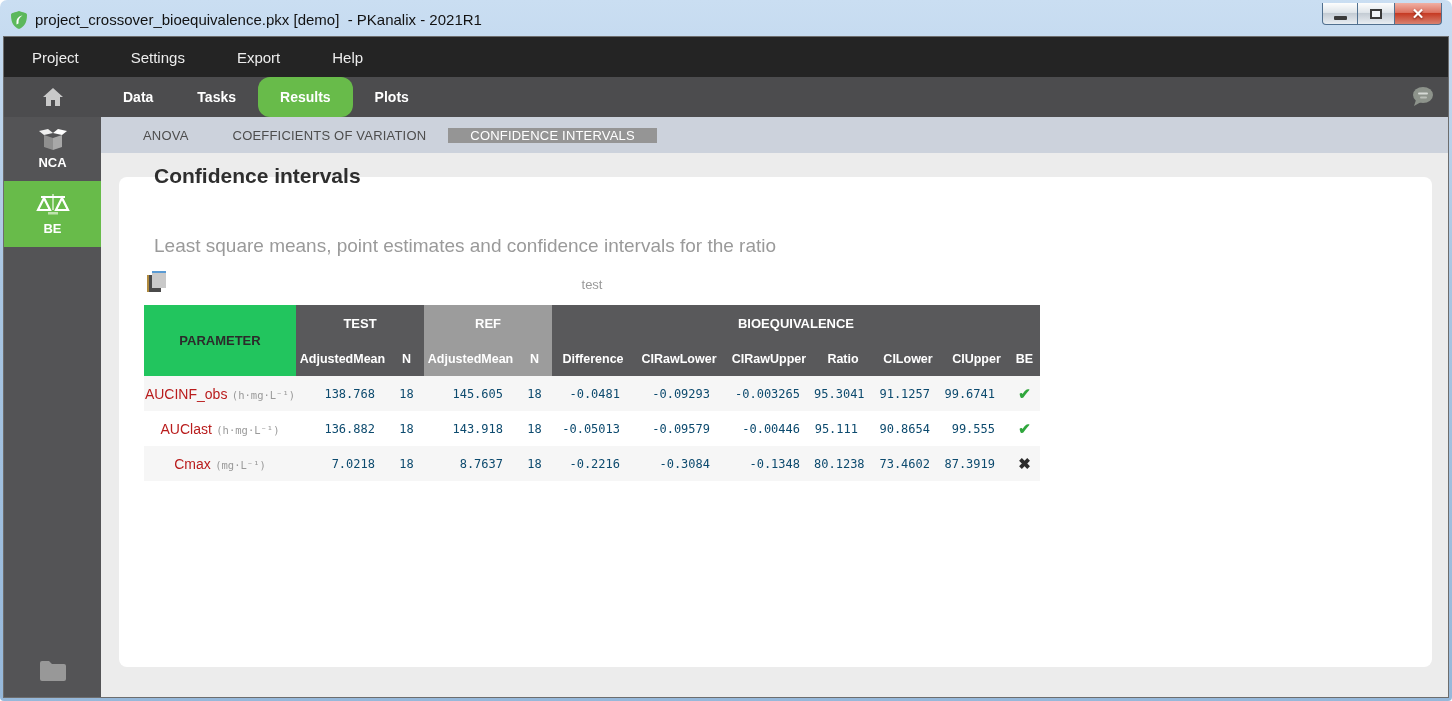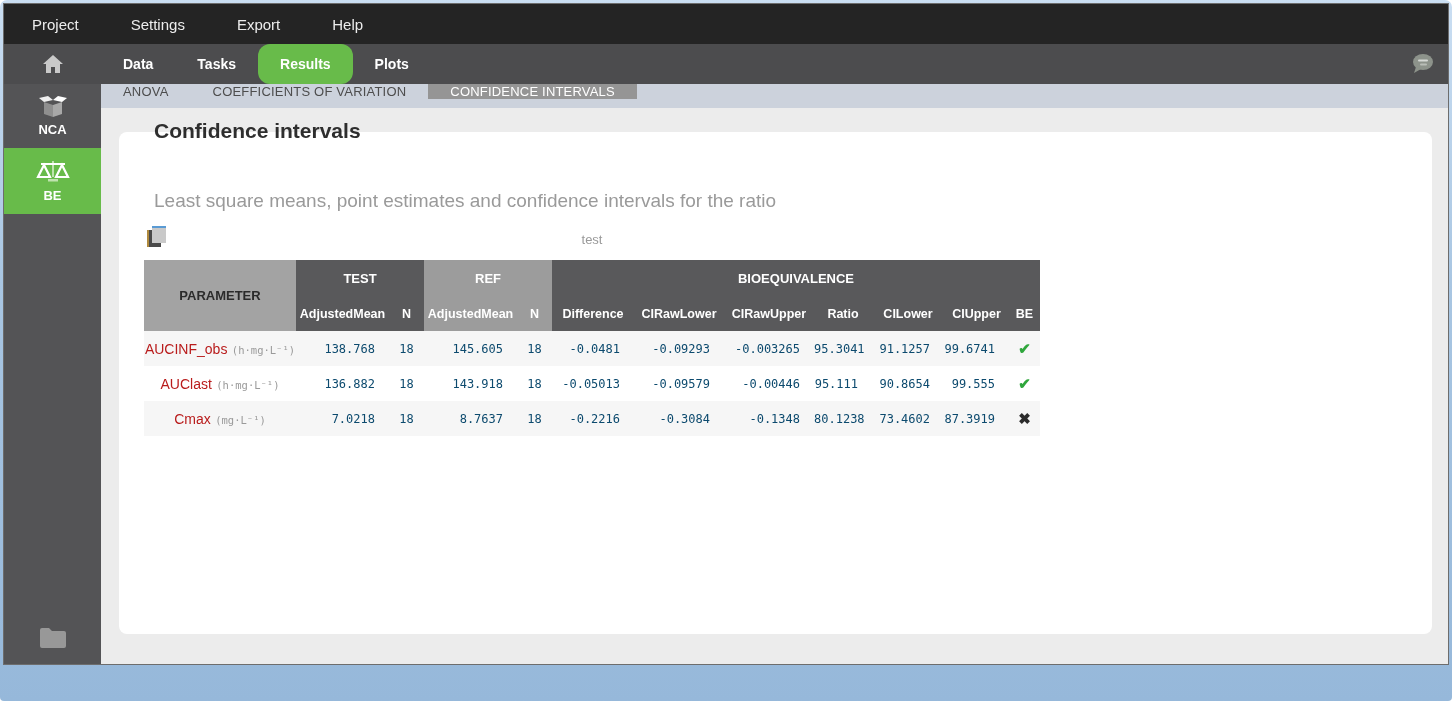--- a/index.html
+++ b/index.html
@@ -34,58 +34,76 @@
   .chat-cell { position:absolute; right:14px; top:0; height:40px; display:flex; align-items:center; }
 
   
   .body { flex:1; display:flex; min-height:0; }
   .sidebar { width:97px; background:#545456; flex:none; display:flex; flex-direction:column; position:relative; }
   .side-item { height:64px; display:flex; flex-direction:column; align-items:center; justify-content:center; gap:4px; color:#fff; font-size:13px; font-weight:600; }
   .side-item.active { background:#68bb4a; height:66px; }
   .folder-slot { position:absolute; bottom:14px; left:0; width:97px; display:flex; justify-content:center; }
 
   .content { flex:1; display:flex; flex-direction:column; min-width:0; }
-  .subtabs { height:24px; background:#ccd2dc; display:flex; align-items:flex-start; flex:none; padding-left:0; }
+  .subtabs { height:36px; background:#ccd2dc; display:flex; align-items:center; flex:none; padding-left:20px; }
   .subtab { display:flex; align-items:center; padding:0 22px; font-size:13px; color:#4d4d4d; letter-spacing:.2px; }
   .subtab.active { background:#959595; color:#fff; }
 
   .page { flex:1; background:#ececec; position:relative; padding:24px 16px 30px 18px; min-height:0; }
   .card { background:#fff; border-radius:8px; width:100%; height:100%; position:relative; }
   .page-title { position:absolute; top:-13px; left:35px; font-size:21px; color:#2e2e2e; font-weight:600; }
   .page-subtitle { position:absolute; top:58px; left:35px; font-size:19px; color:#9a9a9a; }
   .copy-icon { position:absolute; top:94px; left:28px; width:22px; height:22px; cursor:pointer; }
   .copy-back { position:absolute; left:0; top:4px; width:14px; height:17px; background:#4a4a4a; border-left:2px solid #b08a3e; }
   .copy-front { position:absolute; left:5px; top:0; width:14px; height:17px; background:#c9c9c9; border-top:2px solid #5a9bd4; }
   .test-label { position:absolute; top:100px; left:25px; width:896px; text-align:center; font-size:13px; color:#9a9a9a; }
 
   
   .tbl-wrap { position:absolute; top:128px; left:25px; }
   table { border-collapse:collapse; table-layout:fixed; width:896px; }
   th, td { overflow:hidden; white-space:nowrap; }
   .group-row th { height:36px; font-size:13px; font-weight:700; color:#fff; text-align:center; }
   .sub-row th { height:35px; font-size:12.5px; font-weight:700; color:#fff; text-align:center; }
   th.g-dark { background:#59595b; }
   th.g-light { background:#9c9c9c; }
-  th.param-h { background:#a3a3a3; color:#2b2b2b; font-size:13px; font-weight:700; text-align:center; }
+  th.param-h { background:#22c55e; color:#2b2b2b; font-size:13px; font-weight:700; text-align:center; }
   tbody tr { height:35px; }
   tbody tr.stripe { background:#f6f6f6; }
   td.param-cell { text-align:center; }
   .pname { font-size:14px; color:#b91c1c; }
   .punit { font-size:10.5px; color:#9a9a9a; font-family:"DejaVu Sans Mono", monospace; }
   td.num { font-family:"DejaVu Sans Mono", monospace; font-size:12px; color:#0c4a6e; text-align:right; padding-right:14px; }
   td.num.ctr { text-align:center; padding-right:0; }
   td.be-cell { text-align:center; font-size:15px; font-weight:bold; }
   td.be-cell[data-status="pass"] { color:#2fa63c; }
   td.be-cell[data-status="fail"] { color:#2b2b2b; }
 </style>
 </head>
 <body>
 
 <div class="window">
 
+  <div class="titlebar">
+    <svg class="app-icon" viewBox="0 0 18 18">
+      <path d="M9 0 C13 2 17 1 17 4 C17 12 14 16 9 18 C4 16 1 12 1 4 C1 1 5 2 9 0 Z" fill="#5cb85c"></path>
+      <path d="M12.5 4.5 C9 5 6.5 7.5 6.5 11 L6.5 13.5 L8.5 12.5 L8.5 10.5 C8.5 8 10 6 12.5 4.5 Z" fill="#ffffff"></path>
+    </svg>
+    <span class="title-text">project_crossover_bioequivalence.pkx [demo]  - PKanalix - 2021R1</span>
+    <div class="win-controls">
+      <div class="win-btn min">
+          <div class="glyph-min"></div>
+        </div>
+      <div class="win-btn max">
+          <div class="glyph-max"></div>
+        </div>
+      <div class="win-btn close">
+          <span class="glyph-close">✕</span>
+        </div>
+    </div>
+  </div>
 
   <div class="frame">
 
     <div class="menubar">
       <span class="menu-item">Project</span>
       <span class="menu-item">Settings</span>
       <span class="menu-item">Export</span>
       <span class="menu-item">Help</span>
     </div>
 

